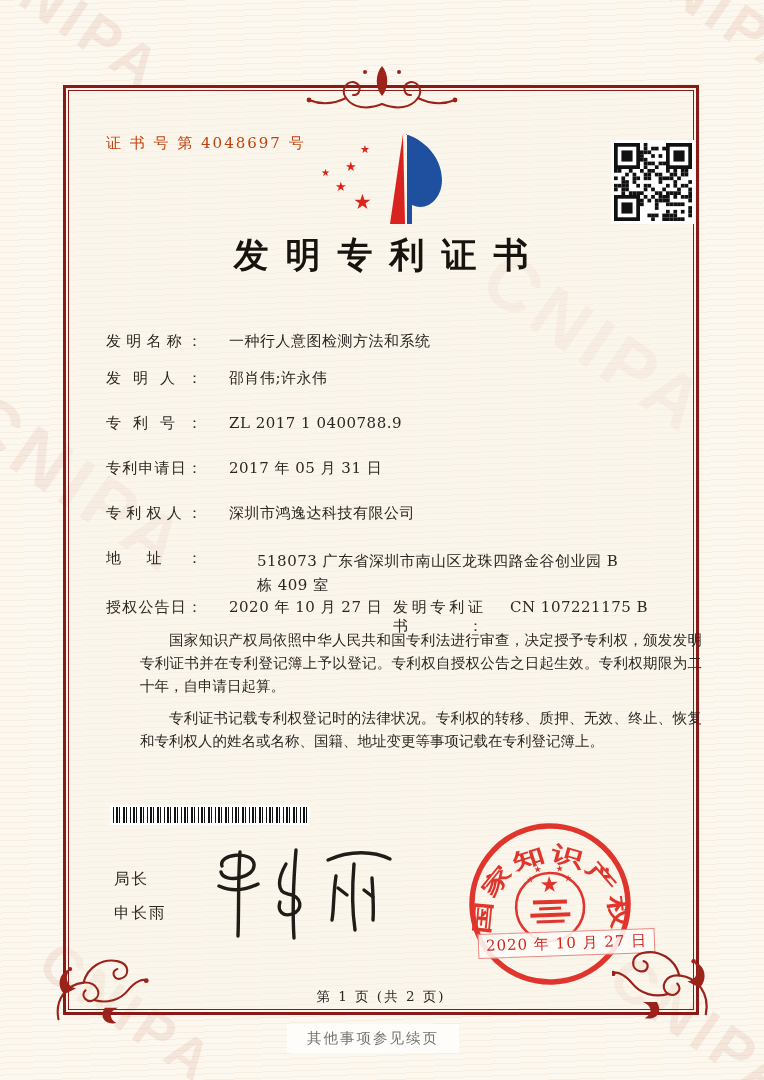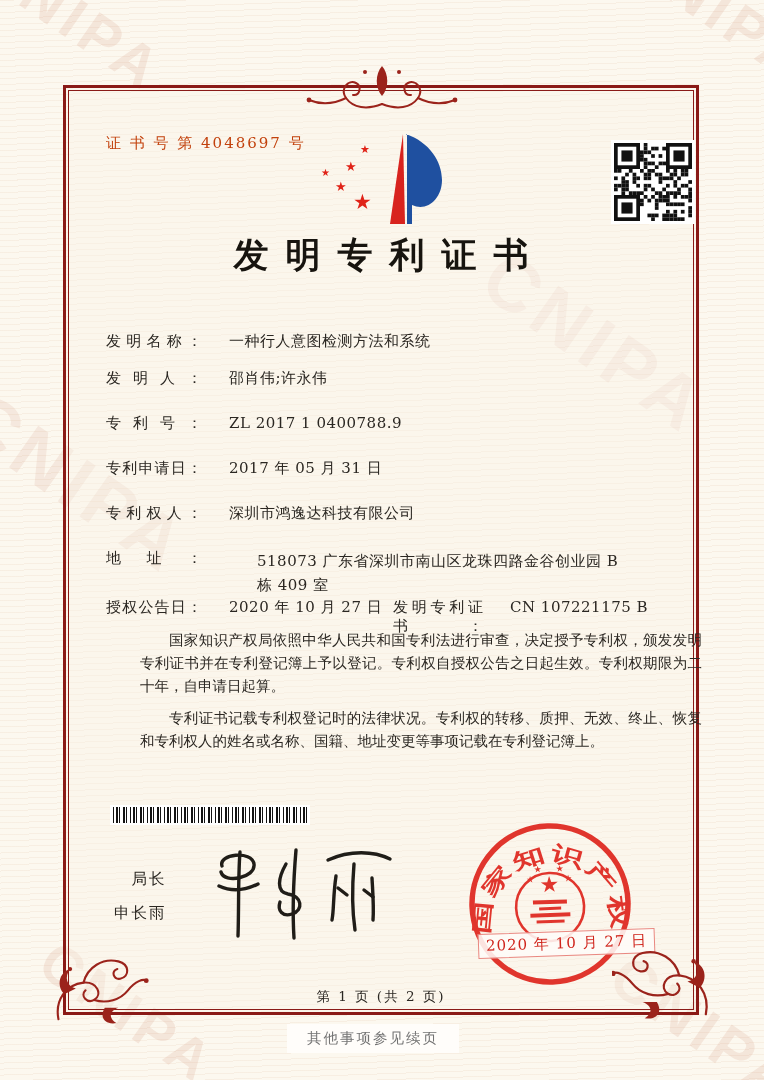--- a/index.html
+++ b/index.html
@@ -45,21 +45,21 @@
   .grant2 { position:absolute; left:287px; top:0; display:flex; }
 
   .paragraphs { position:absolute; left:40px; top:541px; width:562px; font-size:14.5px;
     line-height:23px; color:#2b2722; text-align:justify;margin-left:34px; }
   .paragraphs p { text-indent:2em; margin-bottom:9px; }
 
   .barcode { position:absolute; left:44px; top:717px; width:200px; height:20px; background:#fff; padding:2px 3px; }
   .barcode-bars { width:100%; height:100%;
     background:repeating-linear-gradient(90deg,#121212 0 1px,#fff 1px 3px,#121212 3px 5px,#fff 5px 6px,#121212 6px 7px,#fff 7px 10px,#121212 10px 12px,#fff 12px 13px,#121212 13px 14px,#fff 14px 17px); }
 
-  .signer { position:absolute; left:48px; top:781px; font-size:15.5px; color:#2b2722;text-align:right; }
+  .signer { position:absolute; left:48px; top:781px; font-size:15.5px; color:#2b2722; }
   .signer div { margin-bottom:13px; letter-spacing:2px; }
   .signature { position:absolute; left:138px; top:752px; width:210px; height:105px; }
 
   .seal { position:absolute; left:398px; top:730px; width:172px; height:172px; opacity:0.92;
     mix-blend-mode:multiply; transform:rotate(-2deg); }
   .seal-date { position:absolute; left:412px; top:843px; padding:2px 7px; background:rgba(255,252,248,0.88);
     border:1px solid rgba(215,40,30,0.55); color:#d0251c; font-size:15px; letter-spacing:1px;
     transform:rotate(-2deg); white-space:nowrap; }
 
   .page-info { position:absolute; left:0; top:900px; width:100%; text-align:center;

